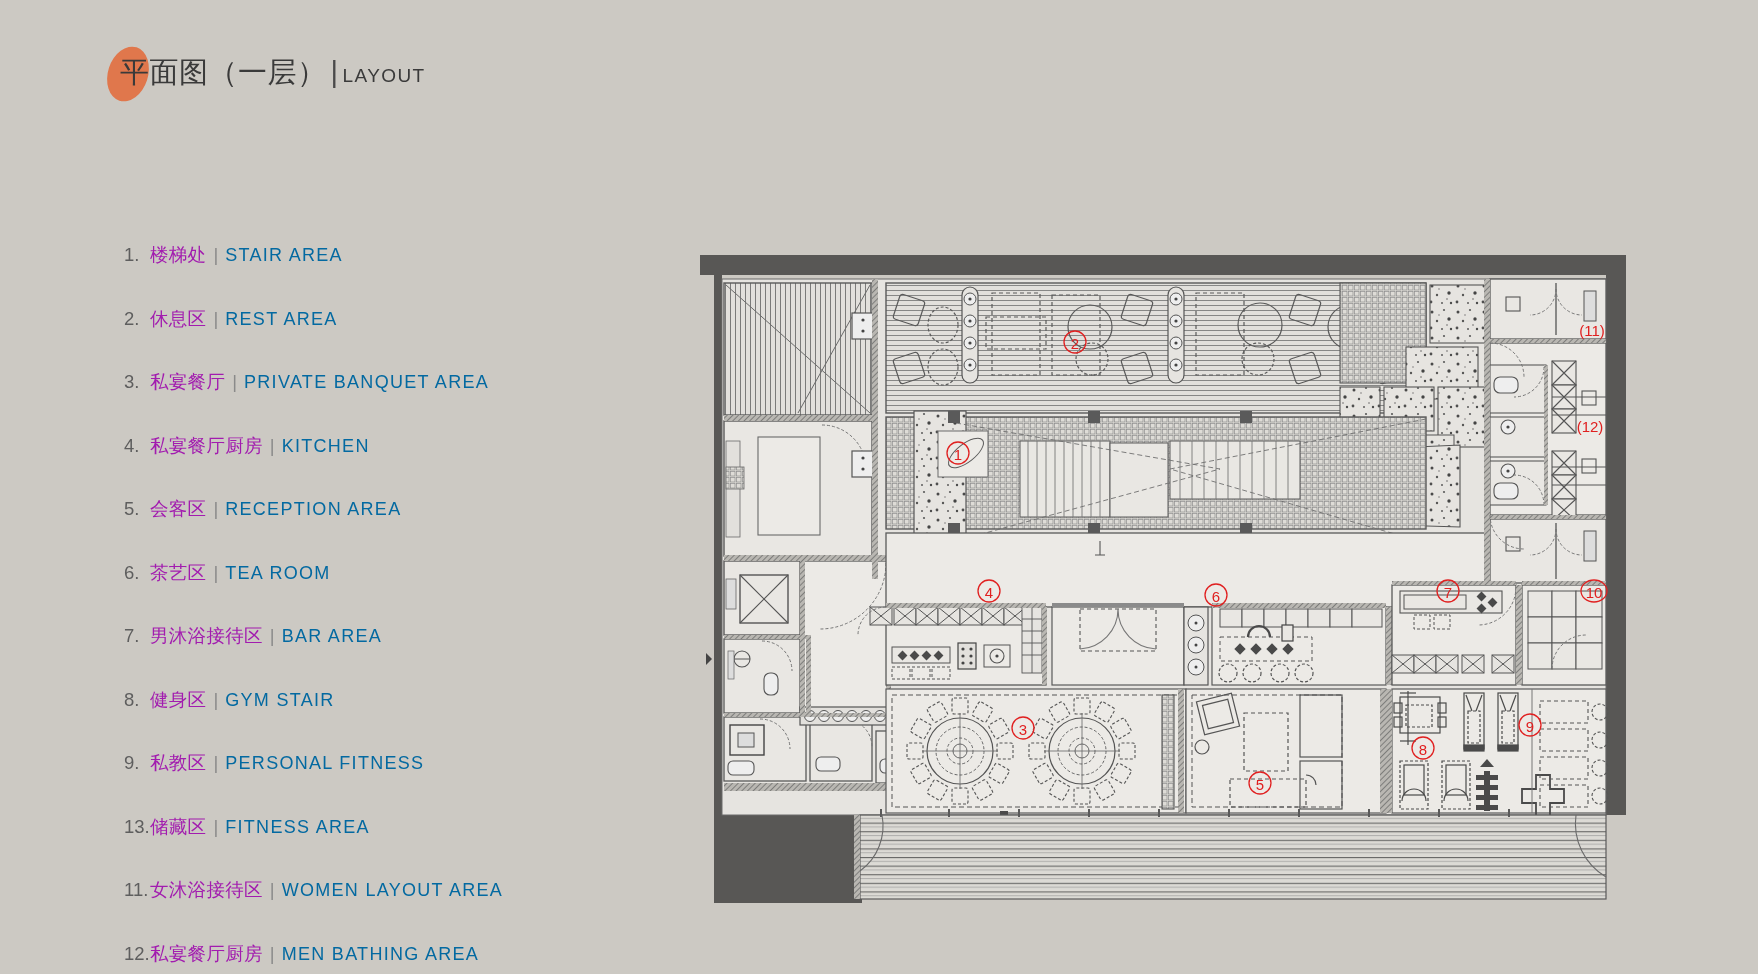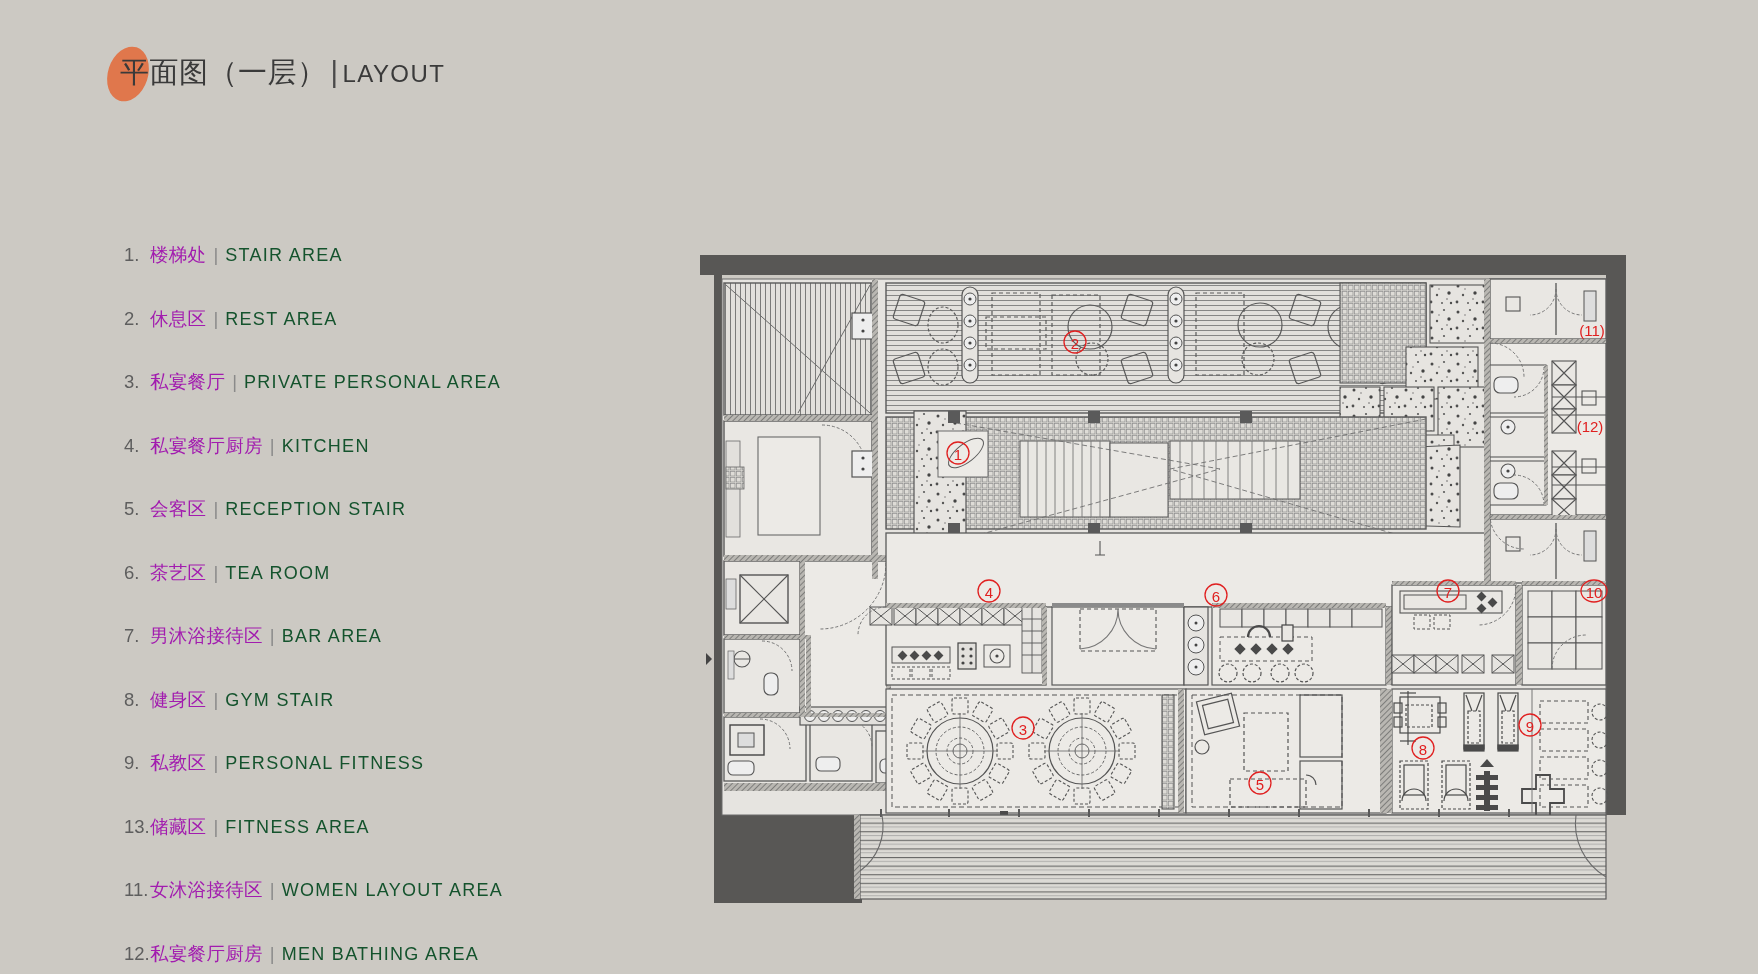--- a/index.html
+++ b/index.html
@@ -38,21 +38,21 @@
   #title-text {
     position: relative;
     z-index: 1;
     font-size: 29px;
     color: #3a3a3a;
     letter-spacing: 0.5px;
     white-space: nowrap;
     font-weight: 400;
   }
   #title-text .en {
-    font-size: 24px;
+    font-size: 19px;
     letter-spacing: 1.4px;
   }
   #title-text .bar {
     color: #4a4a4a;
     padding: 0 4px;
   }
 
   
   #legend {
     position: absolute;
@@ -74,21 +74,21 @@
   }
   .legend-cn {
     color: #a21caf;
     letter-spacing: 0.3px;
   }
   .legend-sep {
     padding: 0 7px;
     color: #8a8a8a;
   }
   .legend-en {
-    color: #14532d;
+    color: #0369a1;
     letter-spacing: 1.3px;
     font-size: 18px;
   }
 
   
   #plan-wrap {
     position: absolute;
     left: 700px;
     top: 255px;
     width: 926px;
@@ -129,33 +129,33 @@
     <div class="legend-item">
       <span class="legend-num">2.</span>
       <span class="legend-cn">休息区</span>
       <span class="legend-sep">|</span>
       <span class="legend-en">REST AREA</span>
     </div>
     <div class="legend-item">
       <span class="legend-num">3.</span>
       <span class="legend-cn">私宴餐厅</span>
       <span class="legend-sep">|</span>
-      <span class="legend-en">PRIVATE PERSONAL AREA</span>
+      <span class="legend-en">PRIVATE BANQUET AREA</span>
     </div>
     <div class="legend-item">
       <span class="legend-num">4.</span>
       <span class="legend-cn">私宴餐厅厨房</span>
       <span class="legend-sep">|</span>
       <span class="legend-en">KITCHEN</span>
     </div>
     <div class="legend-item">
       <span class="legend-num">5.</span>
       <span class="legend-cn">会客区</span>
       <span class="legend-sep">|</span>
-      <span class="legend-en">RECEPTION STAIR</span>
+      <span class="legend-en">RECEPTION AREA</span>
     </div>
     <div class="legend-item">
       <span class="legend-num">6.</span>
       <span class="legend-cn">茶艺区</span>
       <span class="legend-sep">|</span>
       <span class="legend-en">TEA ROOM</span>
     </div>
     <div class="legend-item">
       <span class="legend-num">7.</span>
       <span class="legend-cn">男沐浴接待区</span>

